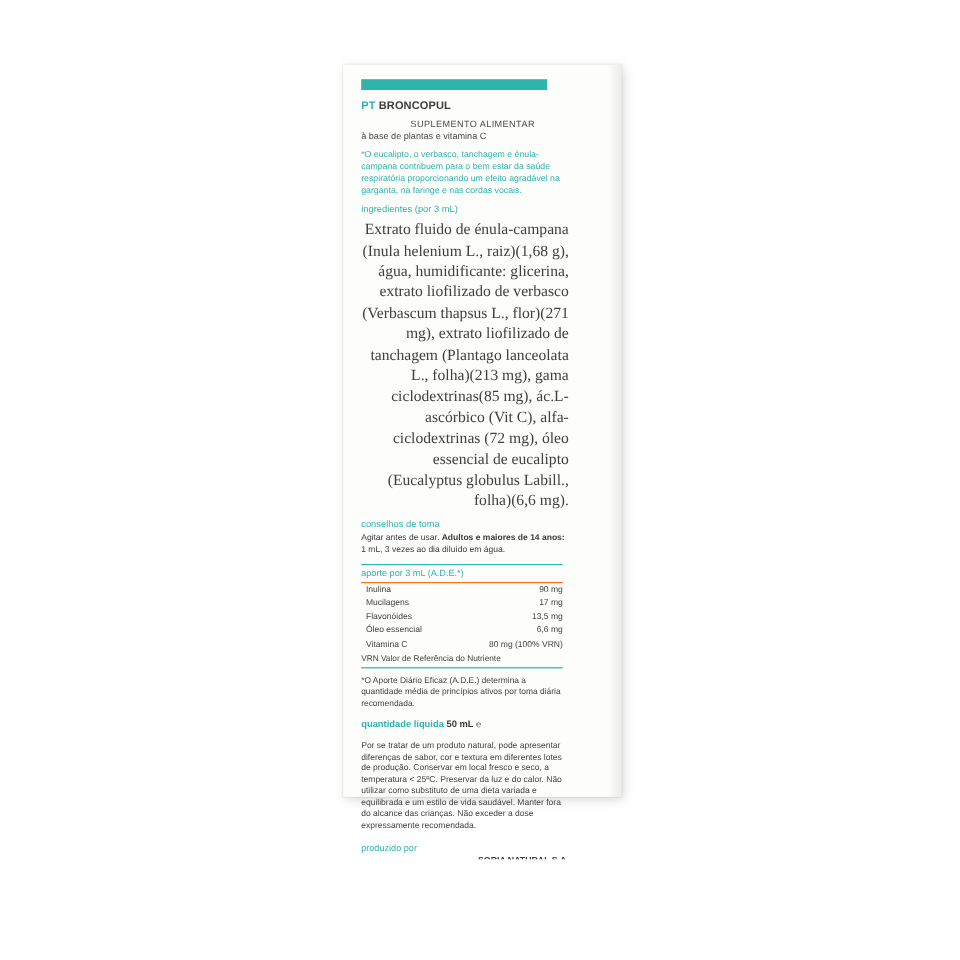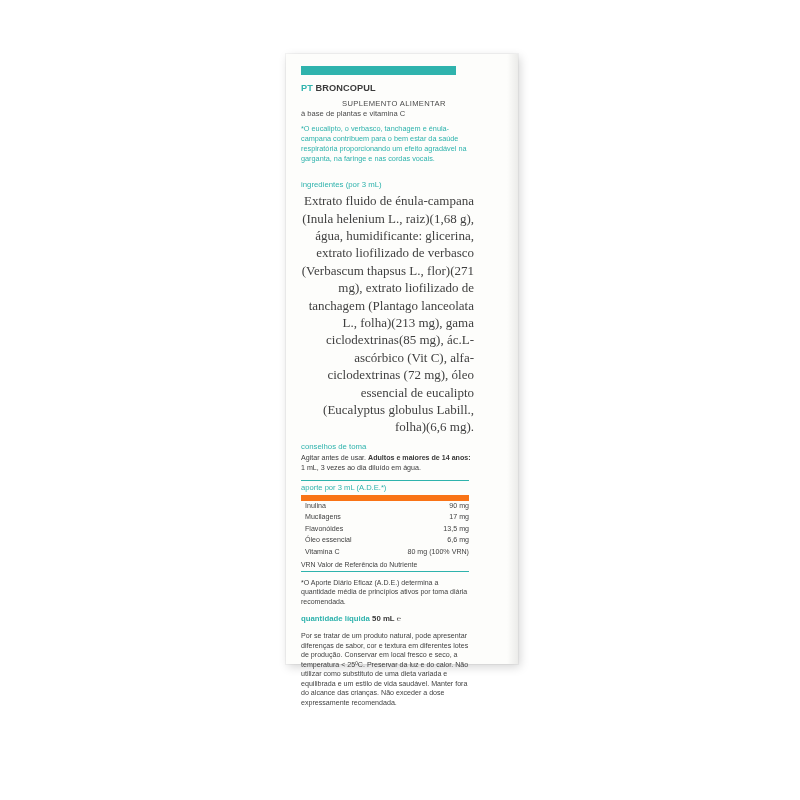--- a/index.html
+++ b/index.html
@@ -70,21 +70,21 @@
   }
   .sub2 {
     font-size: 7.6px;
     color: #4a4a4a;
     margin-bottom: 5px;
   }
   .claim {
     color: #2fb3ad;
     font-size: 7.3px;
     line-height: 1.36;
-    margin-bottom: 16px;
+    margin-bottom: 6px;
   }
   .sec-title {
     color: #2fb3ad;
     font-size: 7.8px;
     margin-top: 6px;
     margin-bottom: 2px;
   }
   .body-text {
     font-size: 13px;
     line-height: 1.34;
@@ -100,21 +100,21 @@
     margin-top: 7px;
     width: 168px;
     border-top: 1px solid #2fb3ad;
     border-bottom: 1px solid #2fb3ad;
     padding: 0;
   }
   .ntable .thead {
     color: #2fb3ad;
     font-size: 7.6px;
     padding: 2px 0 2px 0;
-    border-bottom: 6px solid #f97316;
+    border-bottom: 1px solid #f97316;
   }
   .nrow {
     display: flex;
     justify-content: space-between;
     font-size: 7.1px;
     padding: 1px 0 1px 4px;
     color: #3f3f3f;
   }
   .nrow .val { text-align: right; white-space: nowrap; }
   .vrn-note {

